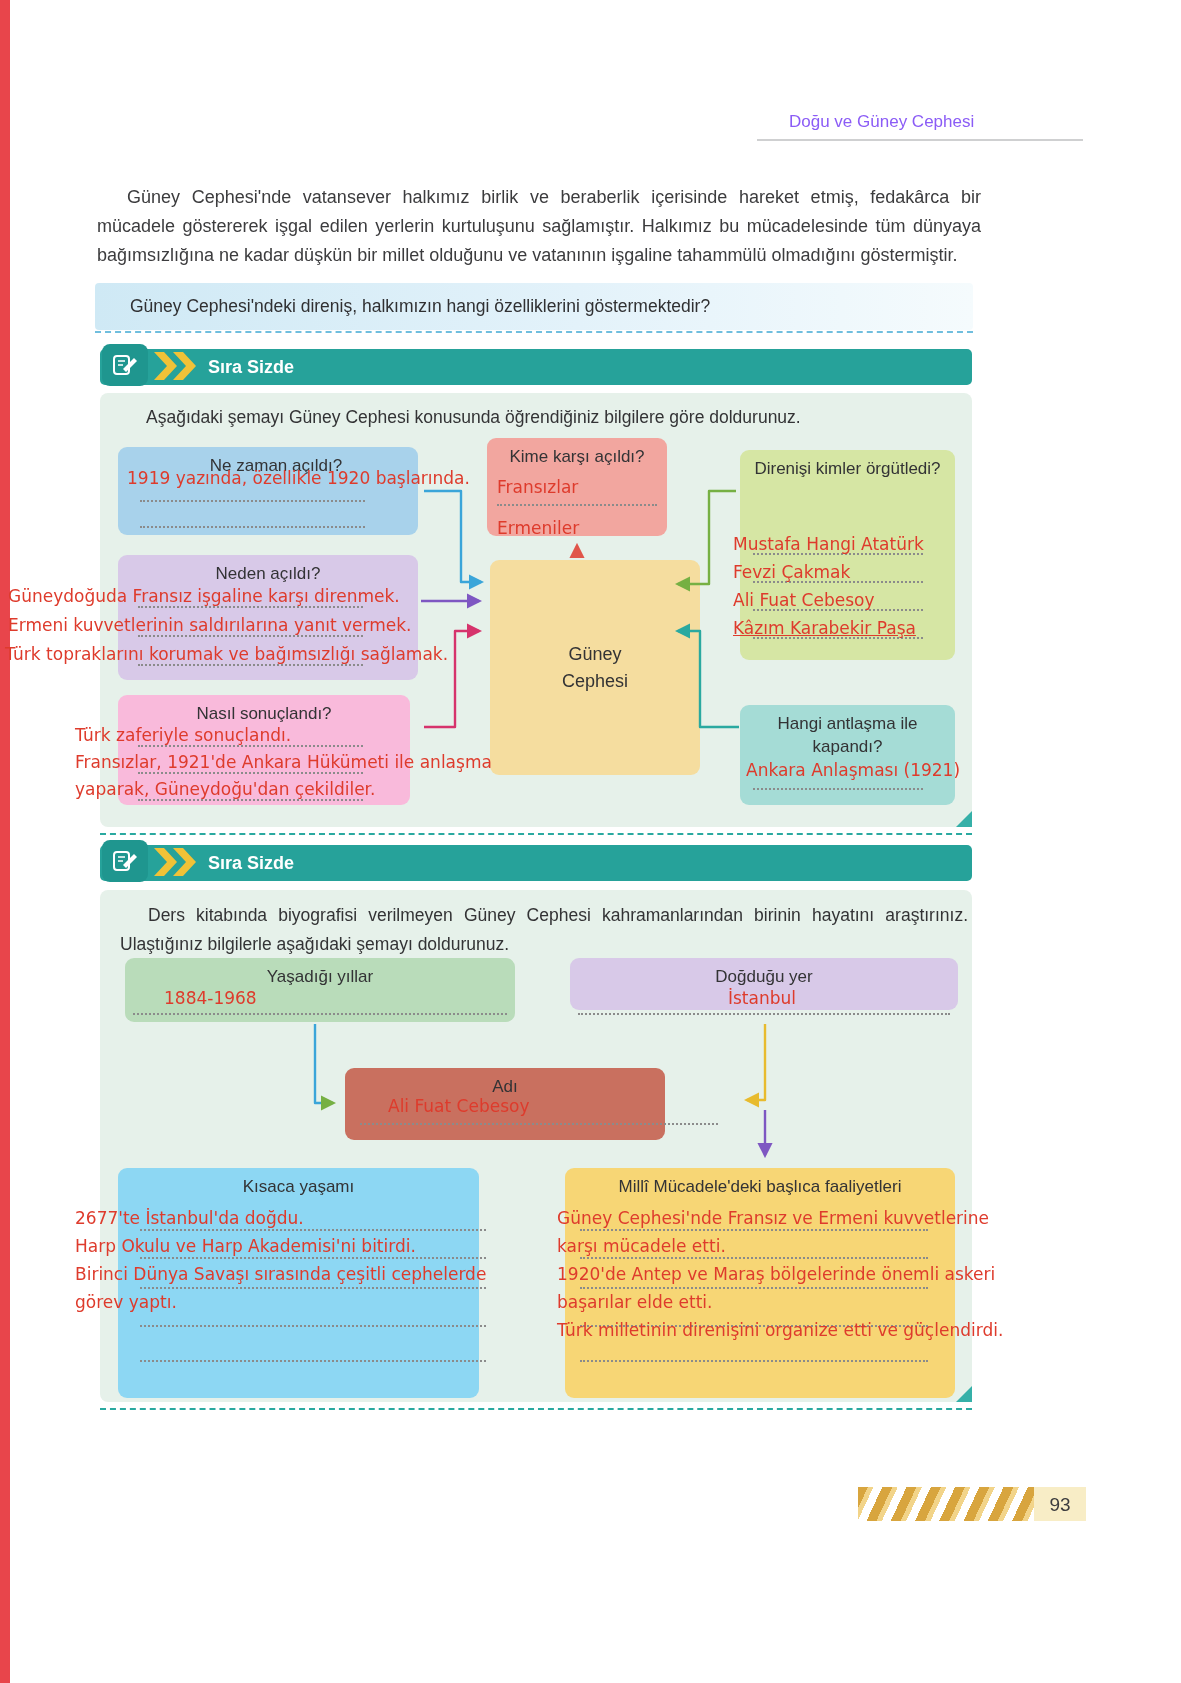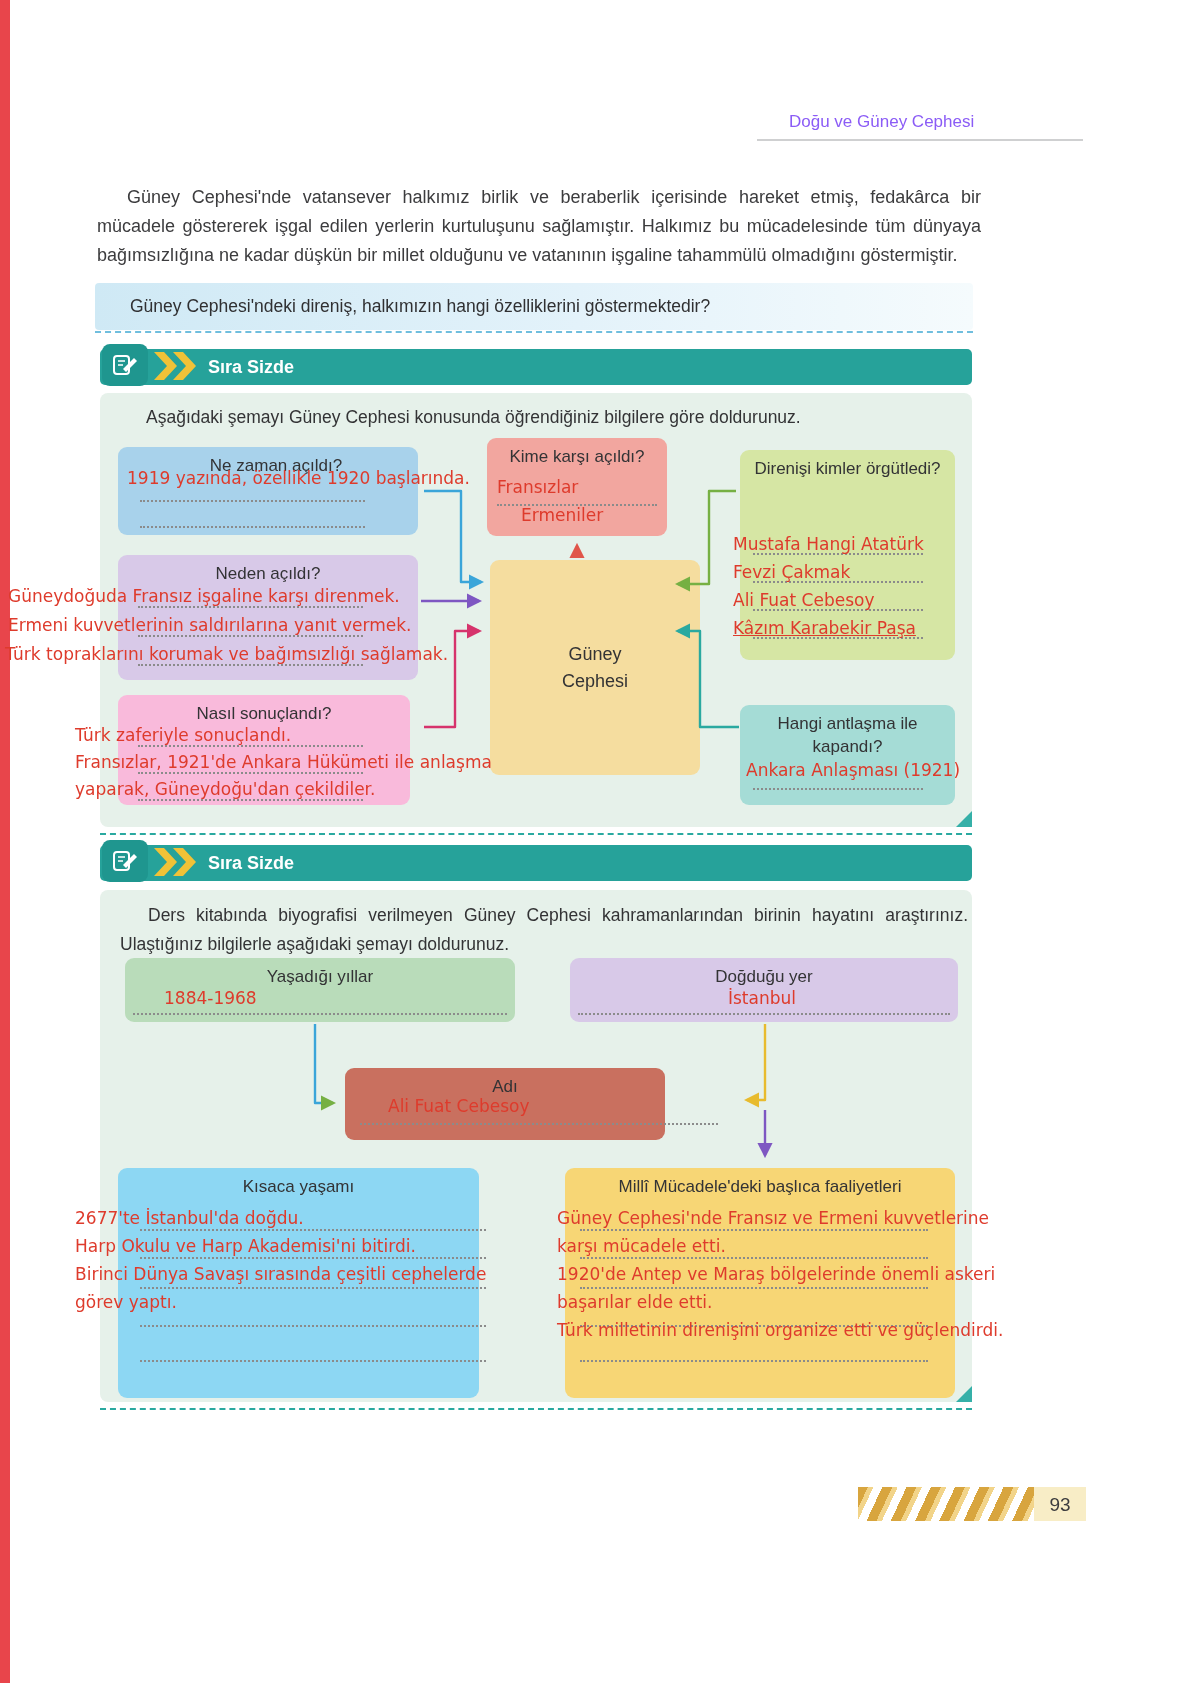--- a/index.html
+++ b/index.html
@@ -84,21 +84,21 @@
   </div>
   <span class="ra" style="left:127px;top:468px;">1919 yazında, özellikle 1920 başlarında.</span>
   <div class="dotline" style="left:140px;top:500px;width:225px;"></div>
   <div class="dotline" style="left:140px;top:526px;width:225px;"></div>
 
   <div class="fbox" style="left:487px;top:438px;width:180px;height:98px;background:#f2a69f;">
     <span class="t">Kime karşı açıldı?</span>
   </div>
   <span class="ra" style="left:497px;top:477px;">Fransızlar</span>
   <div class="dotline" style="left:497px;top:504px;width:160px;"></div>
-  <span class="ra" style="left:497px;top:505px;margin-left:24px;">Ermeniler</span>
+  <span class="ra" style="left:497px;top:518px;">Ermeniler</span>
 
   <div class="fbox" style="left:740px;top:450px;width:215px;height:210px;background:#d6e6a4;">
     <span class="t">Direnişi kimler örgütledi?</span>
   </div>
   <span class="ra" style="left:733px;top:534px;">Mustafa Hangi Atatürk</span>
   <div class="dotline" style="left:753px;top:553px;width:170px;"></div>
   <span class="ra" style="left:733px;top:562px;">Fevzi Çakmak</span>
   <div class="dotline" style="left:753px;top:581px;width:170px;"></div>
   <span class="ra" style="left:733px;top:590px;">Ali Fuat Cebesoy</span>
   <div class="dotline" style="left:753px;top:609px;width:170px;"></div>
@@ -156,21 +156,21 @@
 
   <div class="panel panel2"></div>
   <p class="instr instr2">Ders kitabında biyografisi verilmeyen Güney Cephesi kahramanlarından birinin hayatını araştırınız. Ulaştığınız bilgilerle aşağıdaki şemayı doldurunuz.</p>
 
   <div class="fbox" style="left:125px;top:958px;width:390px;height:64px;background:#b9dcba;">
     <span class="t">Yaşadığı yıllar</span>
   </div>
   <span class="ra" style="left:164px;top:988px;">1884-1968</span>
   <div class="dotline" style="left:133px;top:1013px;width:374px;"></div>
 
-  <div class="fbox" style="left:570px;top:958px;width:388px;height:64px;background:#d8c9e8;">
+  <div class="fbox" style="left:570px;top:958px;width:388px;height:52px;background:#d8c9e8;">
     <span class="t">Doğduğu yer</span>
   </div>
   <span class="ra" style="left:728px;top:988px;">İstanbul</span>
   <div class="dotline" style="left:578px;top:1013px;width:372px;"></div>
 
   <div class="fbox" style="left:345px;top:1068px;width:320px;height:72px;background:#c9705f;">
     <span class="t">Adı</span>
   </div>
   <span class="ra" style="left:388px;top:1096px;">Ali Fuat Cebesoy</span>
   <div class="dotline" style="left:360px;top:1123px;width:358px;"></div>

